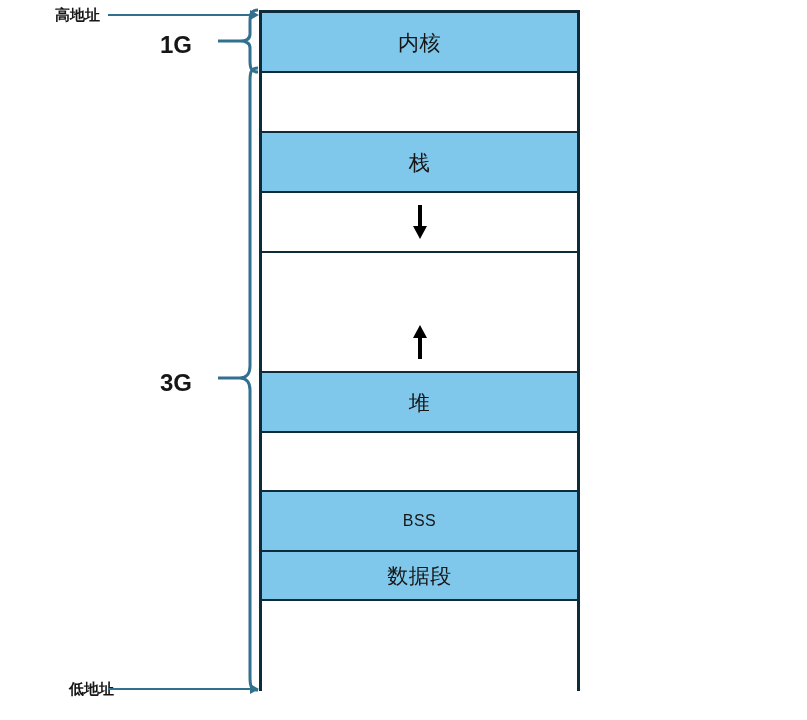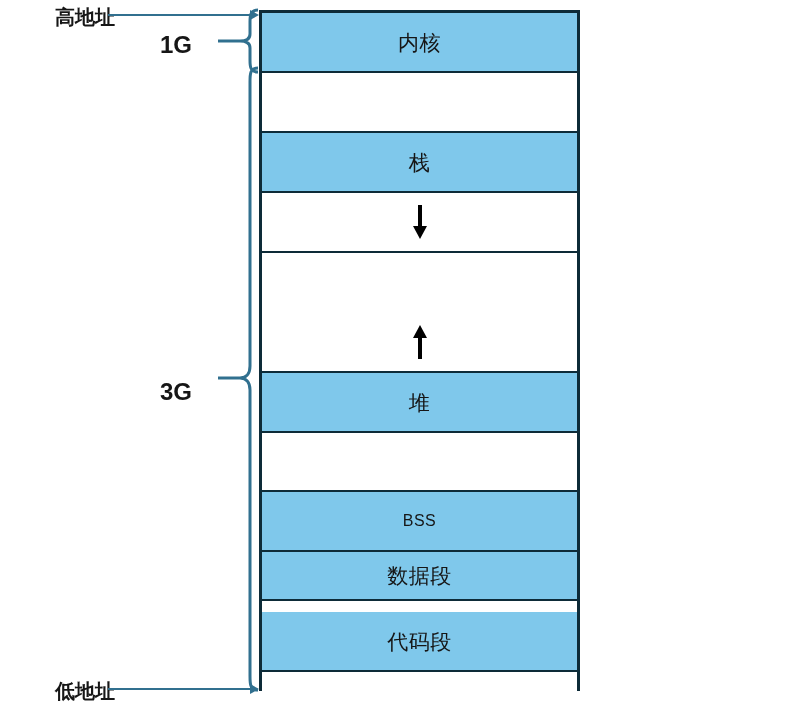--- a/index.html
+++ b/index.html
@@ -87,21 +87,21 @@
     border-top: 13px solid #000000;
   }
   .gap-arrow.up .head {
     top: 0;
     border-bottom: 13px solid #000000;
   }
 
   
   .addr-label {
     position: absolute;
-    font-size: 20px;
+    font-size: 15px;
     font-weight: bold;
     color: #161616;
     white-space: nowrap;
     line-height: 1;
   }
   .connector {
     position: absolute;
     height: 2px;
     background: #31708F;
   }
@@ -130,33 +130,33 @@
 </style>
 </head>
 <body>
 
 <div id="canvas">
 
   <div class="addr-label" style="left:55px; top:7px;">高地址</div>
   <div class="connector" style="left:108px; top:14px; width:147px;"></div>
   <div class="connector-head" style="left:250px; top:10px;"></div>
 
-  <div class="addr-label" style="left:55px; top:681px;">低地址</div>
+  <div class="addr-label" style="left:69px; top:681px;">低地址</div>
   <div class="connector" style="left:108px; top:688px; width:147px;"></div>
   <div class="connector-head" style="left:250px; top:684px;"></div>
 
   <div class="size-label" style="left:160px; top:33px;">1G</div>
   <div class="brace" style="left:214px; top:8px;">
     <svg width="46" height="66" viewBox="0 0 46 66">
       <path d="M44 2 C 36 2, 36 8, 36 14 L36 26 C36 31, 32 33, 26 33 C32 33, 36 35, 36 40 L36 52 C36 58, 36 64, 44 64" fill="none" stroke="#31708F" stroke-width="3"></path>
       <line x1="26" y1="33" x2="4" y2="33" stroke="#31708F" stroke-width="3"></line>
     </svg>
   </div>
 
-  <div class="size-label" style="left:160px; top:380px;">3G</div>
+  <div class="size-label" style="left:160px; top:371px;">3G</div>
   <div class="brace" style="left:214px; top:66px;">
     <svg width="46" height="628" viewBox="0 0 46 628">
       <path d="M44 2 C 36 2, 36 8, 36 16 L36 300 C36 308, 32 312, 26 312 C32 312, 36 316, 36 324 L36 610 C36 618, 36 624, 44 624" fill="none" stroke="#31708F" stroke-width="3"></path>
       <line x1="26" y1="312" x2="4" y2="312" stroke="#31708F" stroke-width="3"></line>
     </svg>
   </div>
 
   <div class="mem-column">
     <div class="mem-row filled" style="top:0px; height:60px;">
       <span class="mem-label">内核</span>
@@ -194,22 +194,19 @@
     </div>
 
     <div class="mem-row filled" style="top:479px; height:60px;">
       <span class="mem-label latin">BSS</span>
     </div>
 
     <div class="mem-row filled" style="top:539px; height:49px;">
       <span class="mem-label">数据段</span>
     </div>
 
-    <div class="mem-row filled" style="top:599px; height:60px;">
-      <span class="mem-label">代码段</span>
-    </div>
 
     <div class="mem-row empty last" style="top:659px; height:22px;">
       <span class="mem-label"></span>
     </div>
   </div>
 
 </div>
 
 </body></html>

